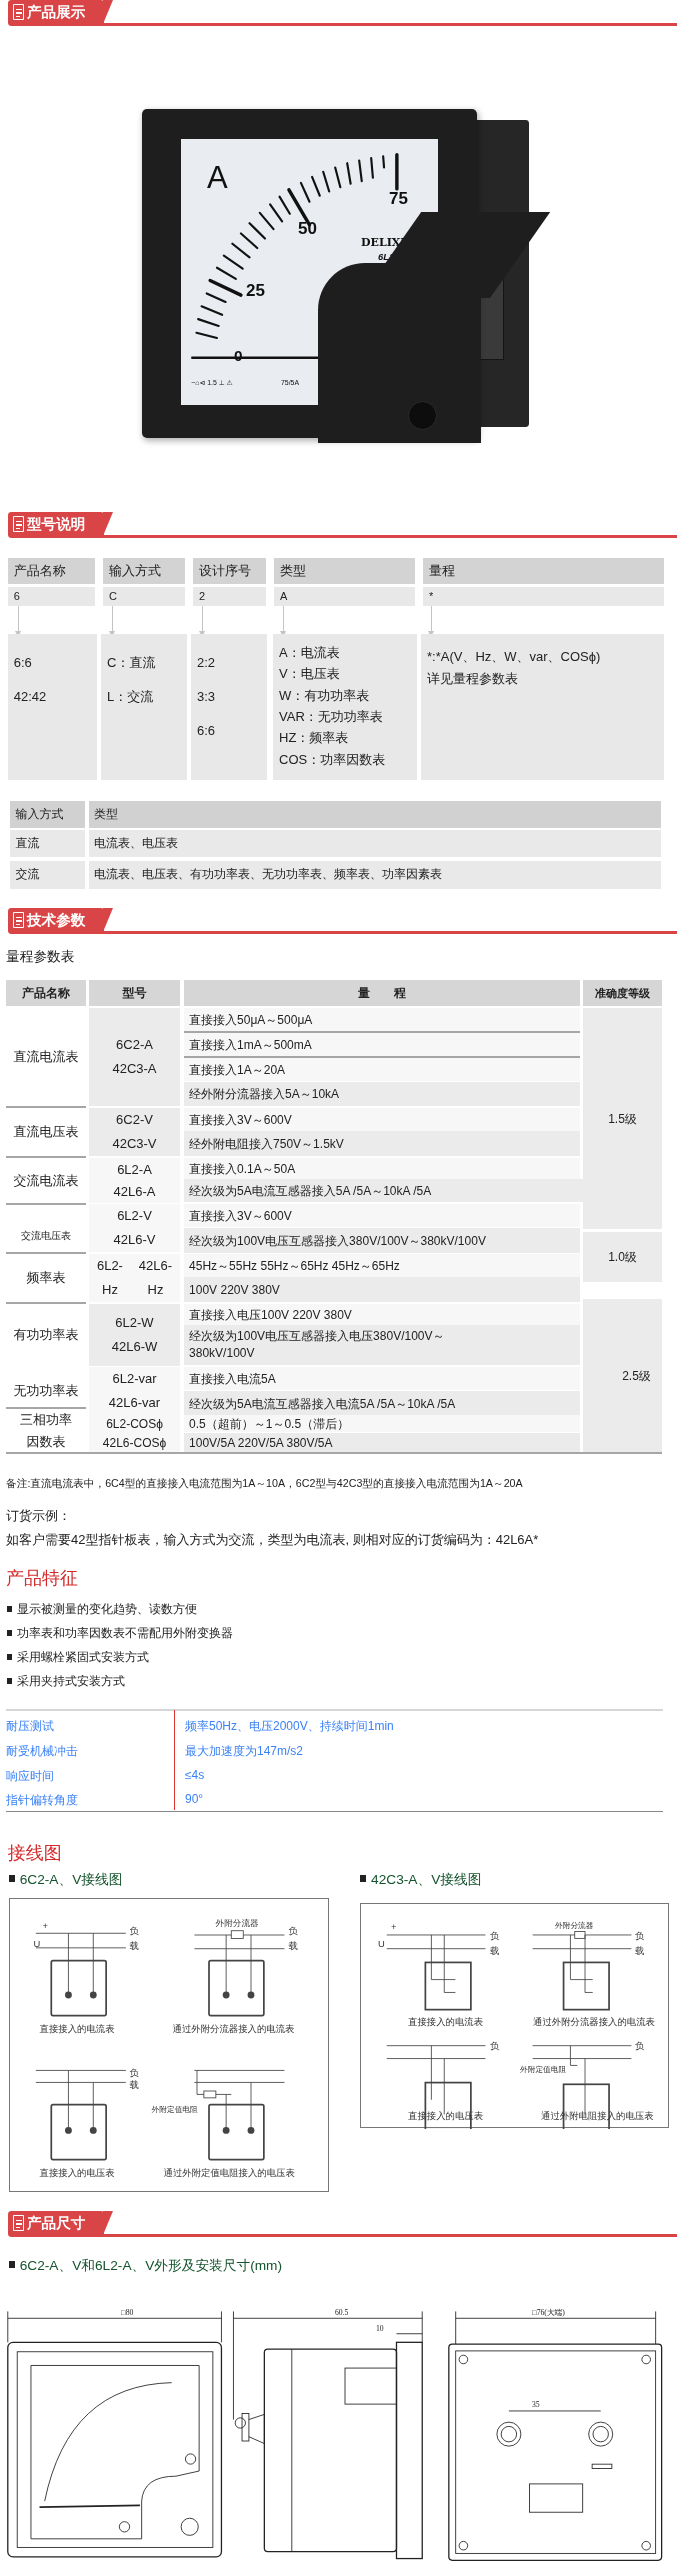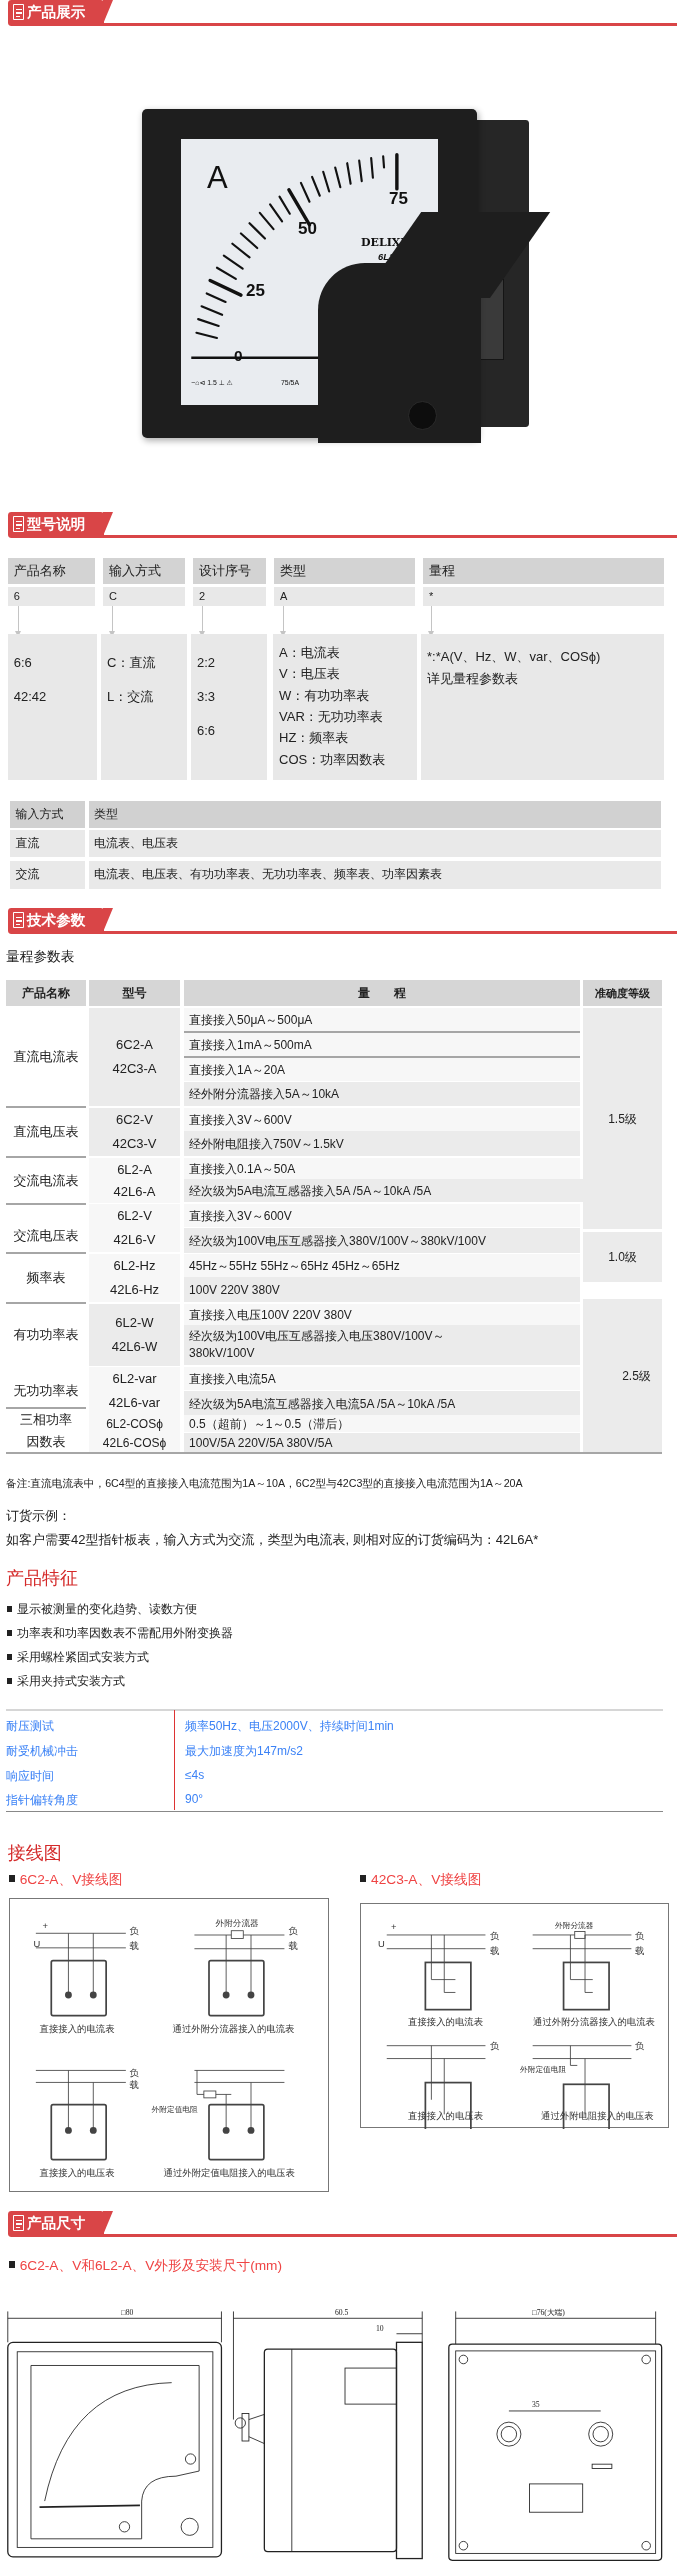--- a/index.html
+++ b/index.html
@@ -43,21 +43,21 @@
   .centered { display: flex; align-items: center; justify-content: center; text-align: center; }
   .left { display: flex; align-items: center; padding-left: 5.1px; }
 
   .note { position: absolute; font-size: 11px; color: #222; white-space: nowrap; }
   .red-title { position: absolute; color: #d42a2a; font-size: 18px; }
   .bullet { position: absolute; font-size: 12px; color: #222; white-space: nowrap; }
   .bullet b { display: inline-block; width: 5.1px; height: 6px; background: #222; margin-right: 5.1px; vertical-align: 0.9px; }
 
   .spec { position: absolute; font-size: 12px; color: #3b82f6; white-space: nowrap; }
 
-  .sub { position: absolute; font-size: 13.7px; color: #ef4444; white-space: nowrap; }
+  .sub { position: absolute; font-size: 13.7px; color: #14532d; white-space: nowrap; }
   .sub b { display: inline-block; width: 6px; height: 6.9px; background: #222; margin-right: 5.1px; vertical-align: 1.7px; }
 
   .wbox { position: absolute; border: 0.9px solid #777; background: #fff; }
   .wl { position: absolute; font-size: 9.4px; color: #333; white-space: nowrap; }
 
   .dim { position: absolute; font-size: 7.7px; color: #222; font-family: "Liberation Serif", serif; white-space: nowrap; }
 </style>
 </head>
 <body>
 
@@ -238,32 +238,32 @@
 
   <div class="rt centered" style="left:6px;top:1158px;width:80px;height:45px;font-size:13px;">交流电流表</div>
   <div class="rt rt-w centered" style="left:89px;top:1158px;width:91px;height:45px;font-size:13px;flex-direction:column;line-height:22px;">
     <div>6L2-A</div>
       <div>42L6-A</div>
   </div>
   <div class="rt rt-w left" style="left:184px;top:1158px;width:396px;height:21.4px;font-size:12px;">直接接入0.1A～50A</div>
   <div class="rt rt-g left" style="left:184px;top:1179px;width:452px;height:23px;font-size:12px;">经次级为5A电流互感器接入5A /5A～10kA /5A</div>
   <div class="rt-sep" style="left:6px;top:1203px;width:80px;"></div>
 
-  <div class="rt centered" style="left:6px;top:1204px;width:80px;height:64px;font-size:13px;">交流电压表</div>
+  <div class="rt centered" style="left:6px;top:1204px;width:80px;height:64px;font-size:10px;">交流电压表</div>
   <div class="rt rt-w centered" style="left:89px;top:1204px;width:91px;height:48px;font-size:13px;flex-direction:column;line-height:24px;">
     <div>6L2-V</div>
       <div>42L6-V</div>
   </div>
   <div class="rt rt-w left" style="left:184px;top:1204px;width:396px;height:23px;font-size:12px;">直接接入3V～600V</div>
   <div class="rt rt-g left" style="left:184px;top:1228px;width:396px;height:25px;font-size:12px;">经次级为100V电压互感器接入380V/100V～380kV/100V</div>
   <div class="rt-sep" style="left:6px;top:1252px;width:80px;"></div>
   <div class="rt-sep" style="left:583px;top:1229px;width:79px;height:1.7px;background:#fff;"></div>
 
   <div class="rt centered" style="left:6px;top:1254px;width:80px;height:48px;font-size:13px;">频率表</div>
-  <div class="rt rt-w centered" style="left:89px;top:1254px;width:91px;height:48px;font-size:13px;flex-direction:column;line-height:24px;">
+  <div class="rt rt-w centered" style="left:89px;top:1254px;width:91px;height:48px;font-size:13px;flex-direction:row;line-height:24px;">
     <div>6L2-Hz</div>
       <div>42L6-Hz</div>
   </div>
   <div class="rt rt-w left" style="left:184px;top:1254px;width:396px;height:23px;font-size:12px;">45Hz～55Hz  55Hz～65Hz  45Hz～65Hz</div>
   <div class="rt rt-g left" style="left:184px;top:1277px;width:396px;height:25px;font-size:12px;">100V  220V  380V</div>
   <div class="rt-sep" style="left:6px;top:1302px;width:80px;"></div>
 
   <div class="rt centered" style="left:6px;top:1304px;width:80px;height:62px;font-size:13px;">有功功率表</div>
   <div class="rt rt-g centered" style="left:89px;top:1304px;width:91px;height:62px;font-size:13px;flex-direction:column;line-height:24px;">
     <div>6L2-W</div>

